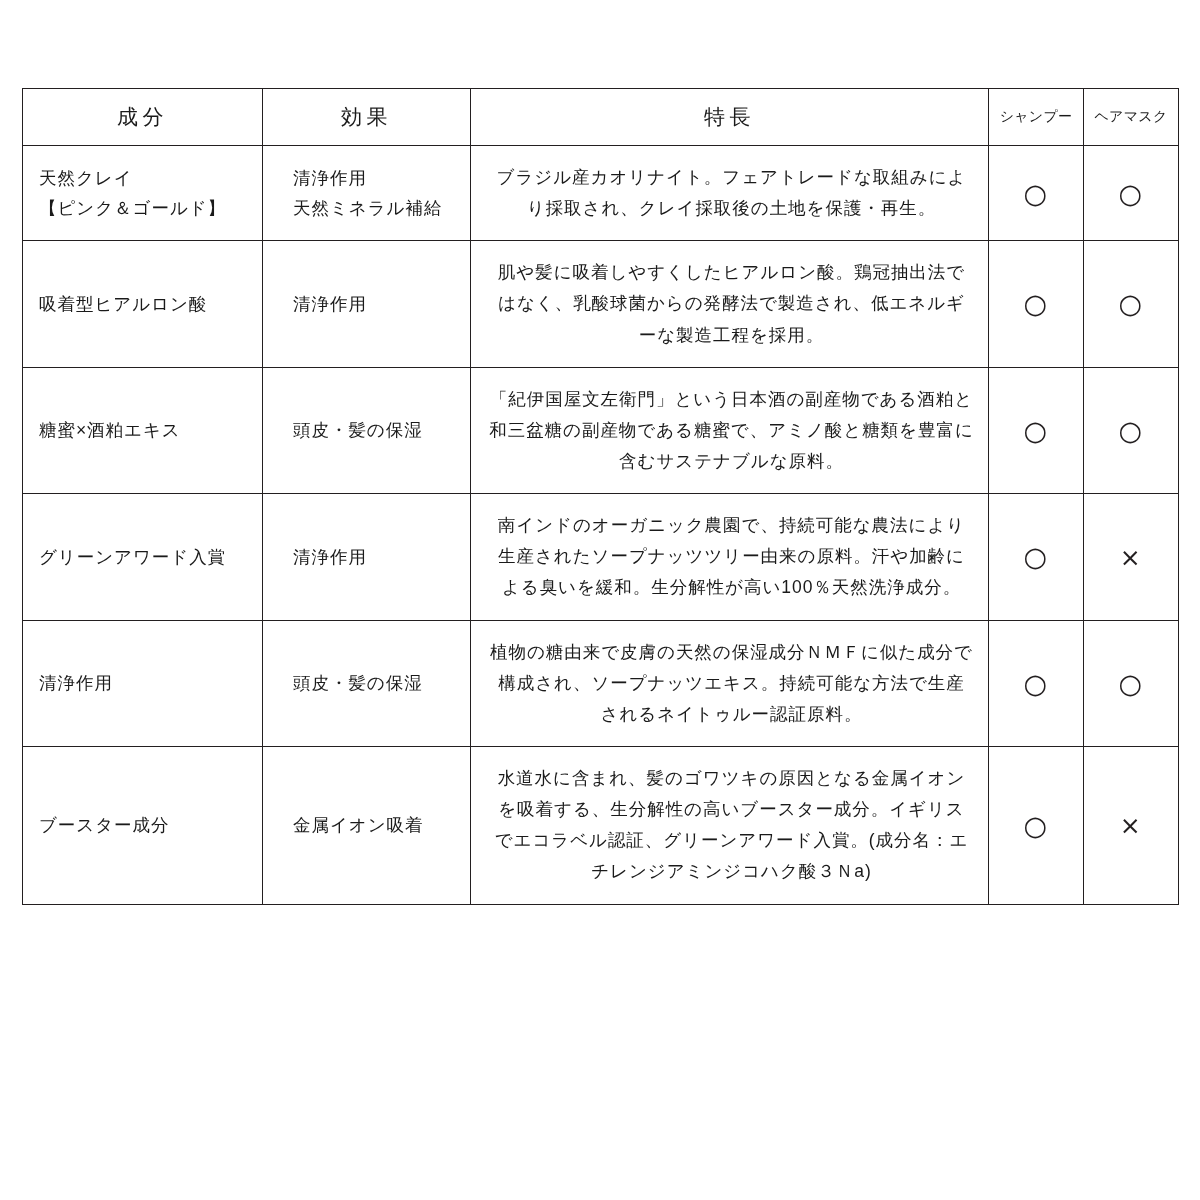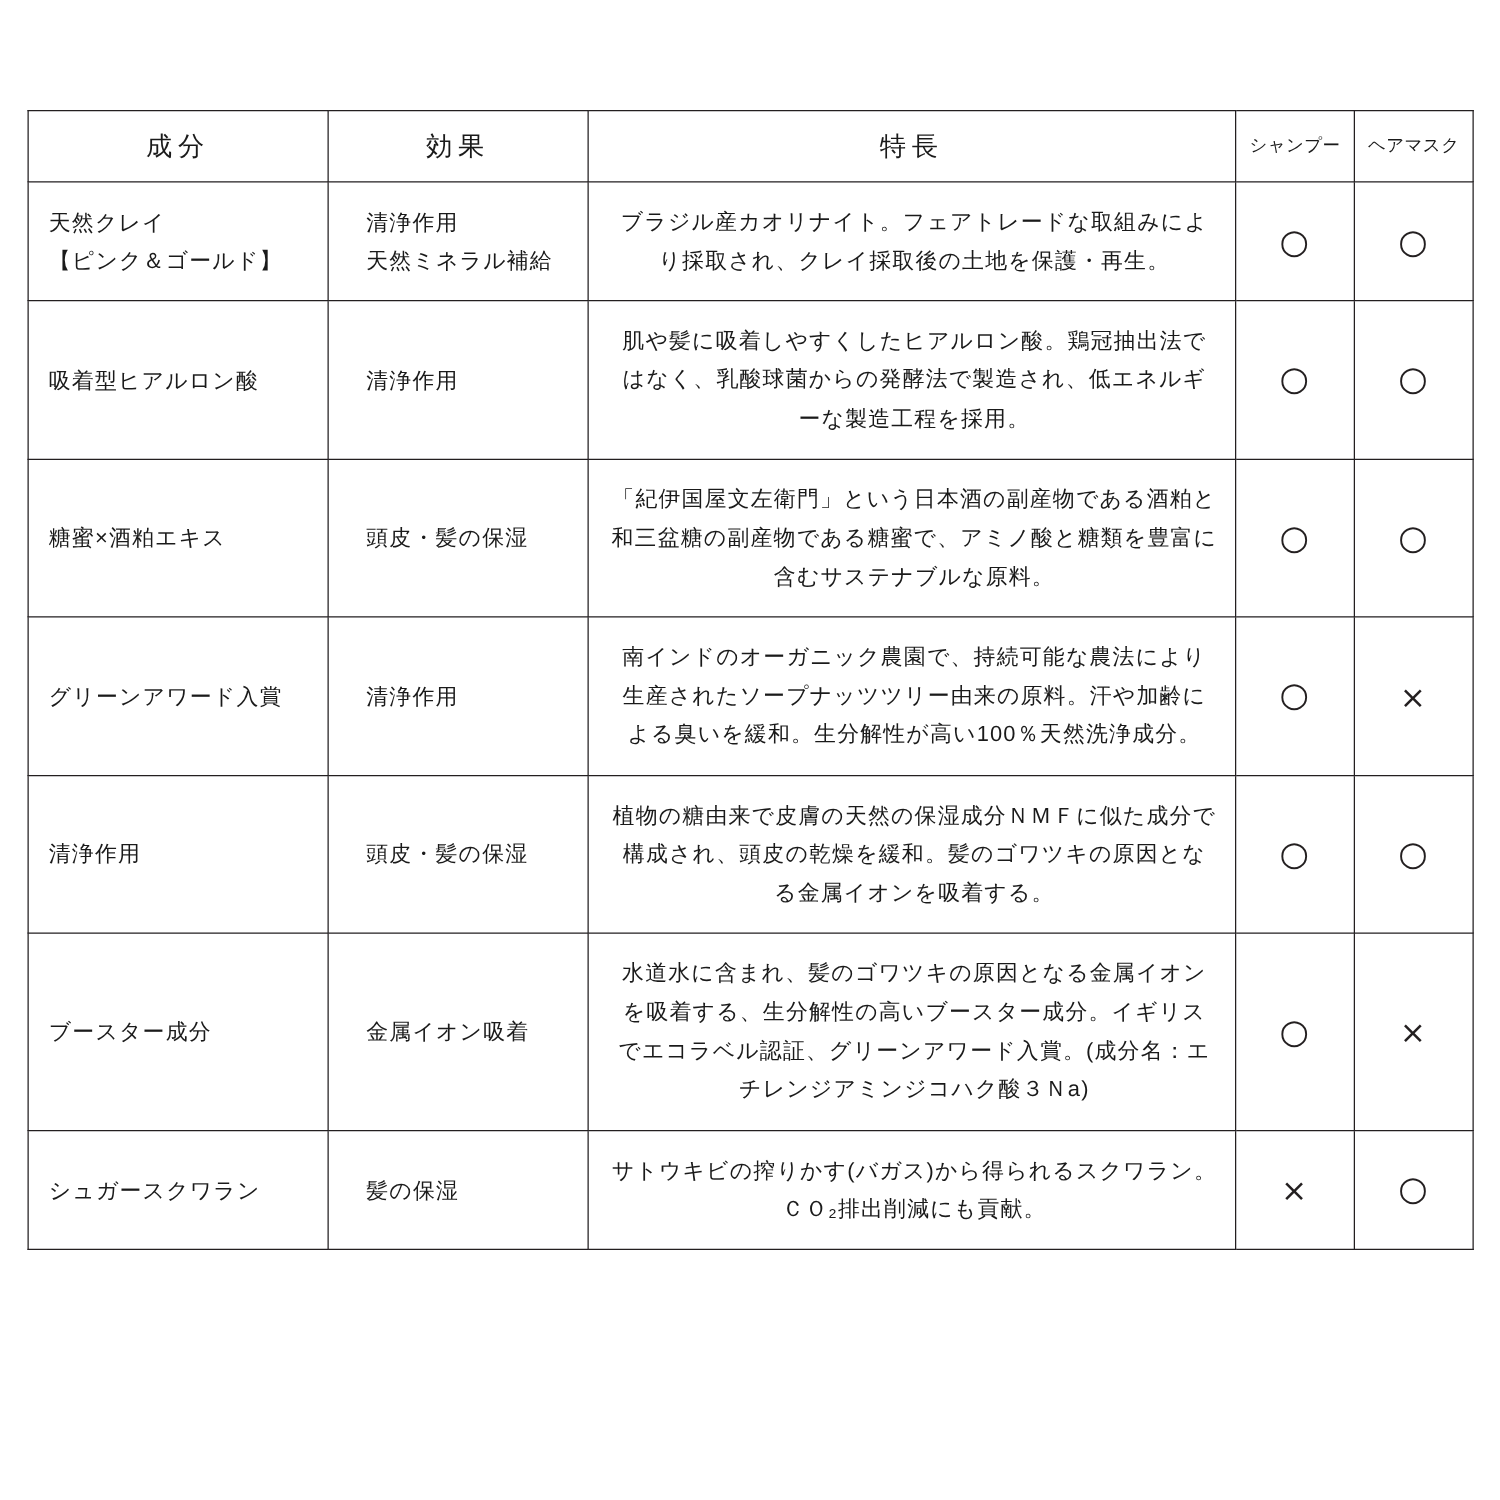--- a/index.html
+++ b/index.html
@@ -134,33 +134,26 @@
       <tr>
         <td class="name">グリーンアワード入賞</td>
         <td class="effect">清浄作用</td>
         <td class="feature">南インドのオーガニック農園で、持続可能な農法により生産されたソープナッツツリー由来の原料。汗や加齢による臭いを緩和。生分解性が高い100％天然洗浄成分。</td>
         <td class="mark"><span class="markglyph">○</span></td>
         <td class="mark"><span class="markglyph cross">×</span></td>
       </tr>
       <tr>
         <td class="name">清浄作用</td>
         <td class="effect">頭皮・髪の保湿</td>
-        <td class="feature">植物の糖由来で皮膚の天然の保湿成分ＮＭＦに似た成分で構成され、頭皮の乾燥を緩和。髪のゴワツキの原因となる金属イオンを吸着する。</td>
+        <td class="feature">植物の糖由来で皮膚の天然の保湿成分ＮＭＦに似た成分で構成され、ソープナッツエキス。持続可能な方法で生産されるネイトゥルー認証原料。</td>
         <td class="mark"><span class="markglyph">○</span></td>
         <td class="mark"><span class="markglyph">○</span></td>
       </tr>
       <tr>
         <td class="name">ブースター成分</td>
         <td class="effect">金属イオン吸着</td>
         <td class="feature">水道水に含まれ、髪のゴワツキの原因となる金属イオンを吸着する、生分解性の高いブースター成分。イギリスでエコラベル認証、グリーンアワード入賞。(成分名：エチレンジアミンジコハク酸３Ｎa)</td>
         <td class="mark"><span class="markglyph">○</span></td>
         <td class="mark"><span class="markglyph cross">×</span></td>
       </tr>
-      <tr>
-        <td class="name">シュガースクワラン</td>
-        <td class="effect">髪の保湿</td>
-        <td class="feature">サトウキビの搾りかす(バガス)から得られるスクワラン。ＣＯ₂排出削減にも貢献。</td>
-        <td class="mark"><span class="markglyph cross">×</span></td>
-        <td class="mark"><span class="markglyph">○</span></td>
-      </tr>
     </tbody>
   </table>
 </div>
 
 </body></html>

